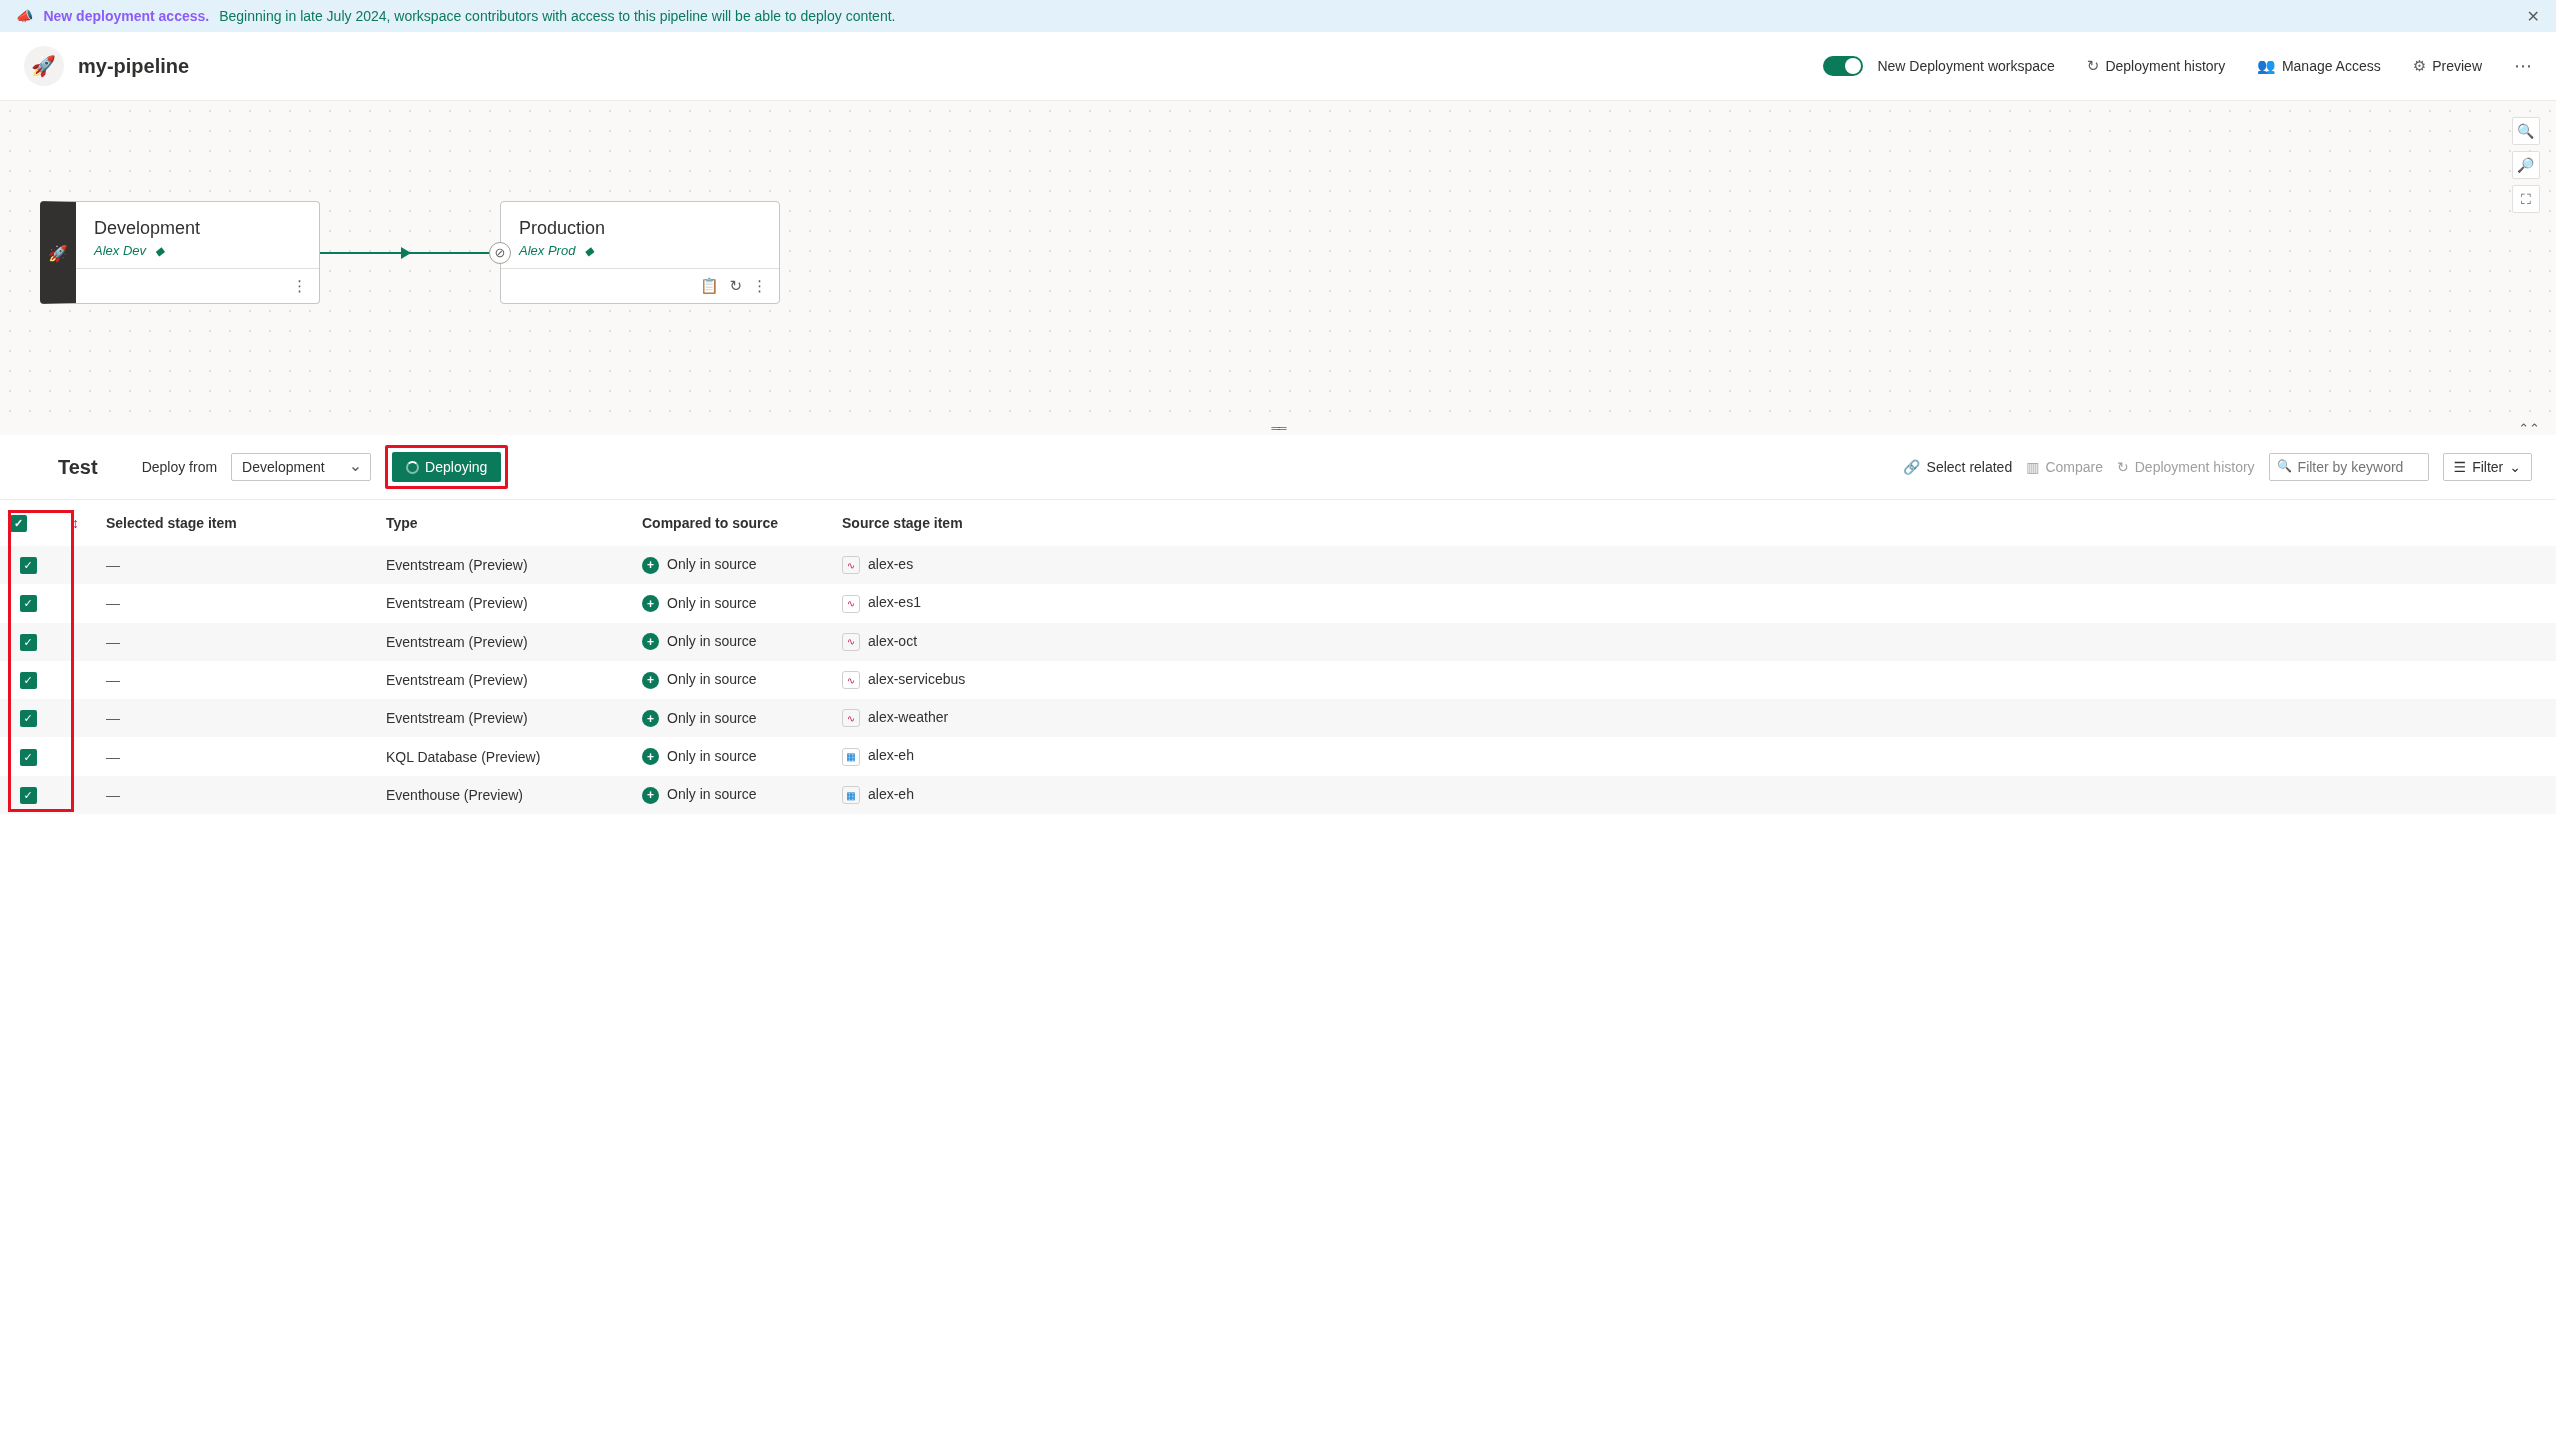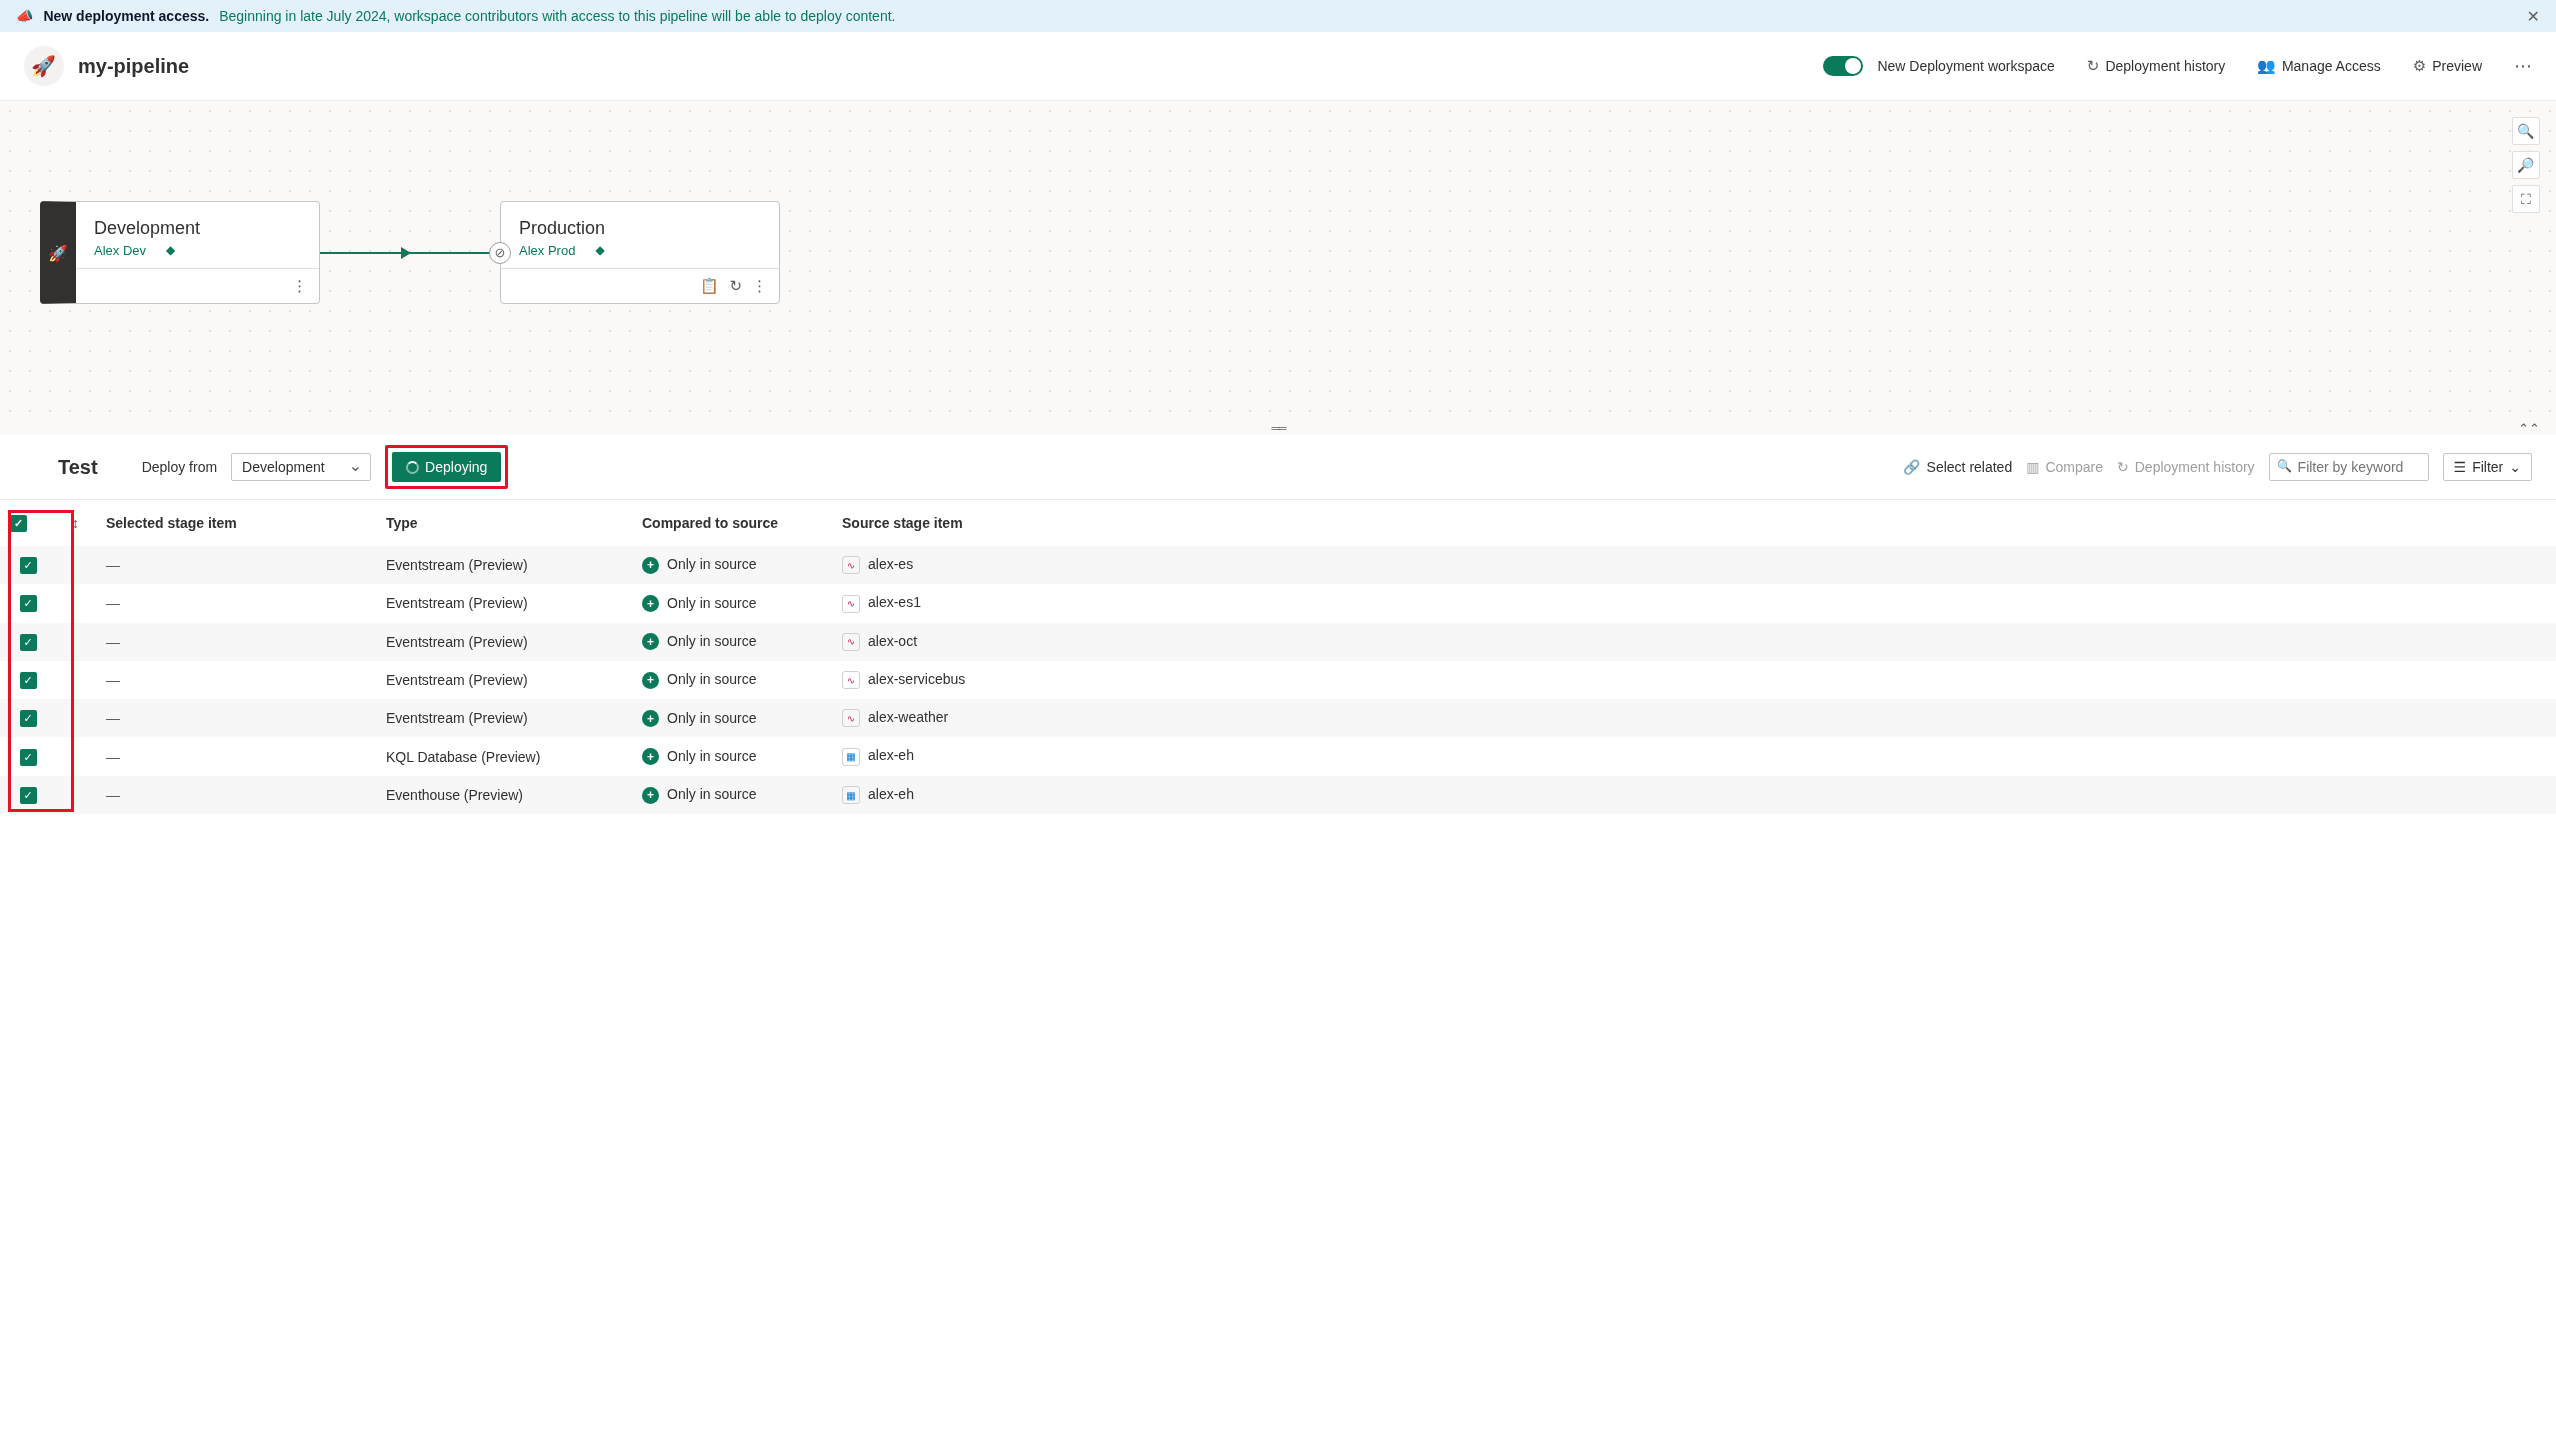--- a/index.html
+++ b/index.html
@@ -1,21 +1,21 @@
 <!DOCTYPE html>
 <html><head>
 <meta charset="utf-8">
 <style>
 * { box-sizing: border-box; margin: 0; padding: 0; }
 body { font-family: 'Segoe UI', -apple-system, sans-serif; font-size: 14px; color: #323130; background: #fff; }
 
 
 .banner { background: #e3f1fb; padding: 8px 16px; display: flex; align-items: center; gap: 10px; position: relative; }
 .banner-icon { color: #0b7a5a; font-size: 14px; }
-.banner-title { color: #0f172a; font-weight: 600; }
+.banner-title { color: #8b5cf6; font-weight: 600; }
 .banner-text { color: #0b7a5a; }
 .banner-close { position: absolute; right: 16px; color: #605e5c; cursor: pointer; font-size: 16px; }
 
 
 .header { display: flex; align-items: center; padding: 14px 24px; gap: 14px; border-bottom: 1px solid #edebe9; }
 .header-logo { width: 40px; height: 40px; border-radius: 50%; background: #f3f2f1; display: flex; align-items: center; justify-content: center; font-size: 20px; color: #605e5c; }
 .header-title { font-size: 20px; font-weight: 600; }
 .header-spacer { flex: 1; }
 .toggle { width: 40px; height: 20px; border-radius: 10px; background: #0b7a5a; position: relative; cursor: pointer; }
 .toggle::after { content: ''; position: absolute; right: 2px; top: 2px; width: 16px; height: 16px; background: #fff; border-radius: 50%; }
@@ -28,21 +28,21 @@
 .zoom-controls { position: absolute; top: 16px; right: 16px; display: flex; flex-direction: column; gap: 6px; }
 .zoom-btn { width: 28px; height: 28px; border: 1px solid #e1dfdd; background: #fff; display: flex; align-items: center; justify-content: center; cursor: pointer; font-size: 14px; color: #605e5c; border-radius: 2px; }
 
 .stages { display: flex; align-items: center; gap: 0; }
 .stage-card { width: 280px; border: 1px solid #c8c6c4; border-radius: 4px; background: #fff; display: flex; flex-direction: column; position: relative; }
 .stage-card.dev { border-left: 36px solid #323130; }
 .stage-card.dev .rocket-badge { position: absolute; left: -36px; top: 50%; transform: translateY(-50%); color: #fff; font-size: 16px; width: 36px; text-align: center; }
 .stage-card.active { border: 3px solid #0b7a5a; background: #eef6f3; }
 .stage-body { padding: 16px 18px 10px; flex: 1; }
 .stage-title { font-size: 18px; font-weight: 400; margin-bottom: 4px; }
-.stage-sub { color: #0b7a5a; font-size: 13px; display: flex; align-items: flex-start; gap: 20px; }
+.stage-sub { color: #0b7a5a; font-size: 13px; display: flex; align-items: flex-end; gap: 9px; font-style: italic; }
 .diamond { font-size: 12px; color: #0b7a5a; }
 .stage-footer { border-top: 1px solid #e1dfdd; padding: 8px 12px; display: flex; align-items: center; justify-content: flex-end; gap: 10px; min-height: 34px; }
 .stage-footer.left { justify-content: flex-start; }
 .stage-footer-text { color: #0b7a5a; font-size: 13px; margin-right: auto; }
 .footer-icon { color: #605e5c; font-size: 15px; cursor: pointer; }
 .copying { text-align: center; padding: 14px 18px 18px; }
 .spinner { width: 26px; height: 26px; border: 3px solid #b7dcc9; border-top-color: transparent; border-radius: 50%; margin: 0 auto 16px; animation: spin 1s linear infinite; }
 @keyframes spin { to { transform: rotate(360deg); } }
 .copying-text { font-weight: 600; font-size: 14px; }
 .arrow { flex: 0 0 90px; height: 2px; background: #0b7a5a; position: relative; }

